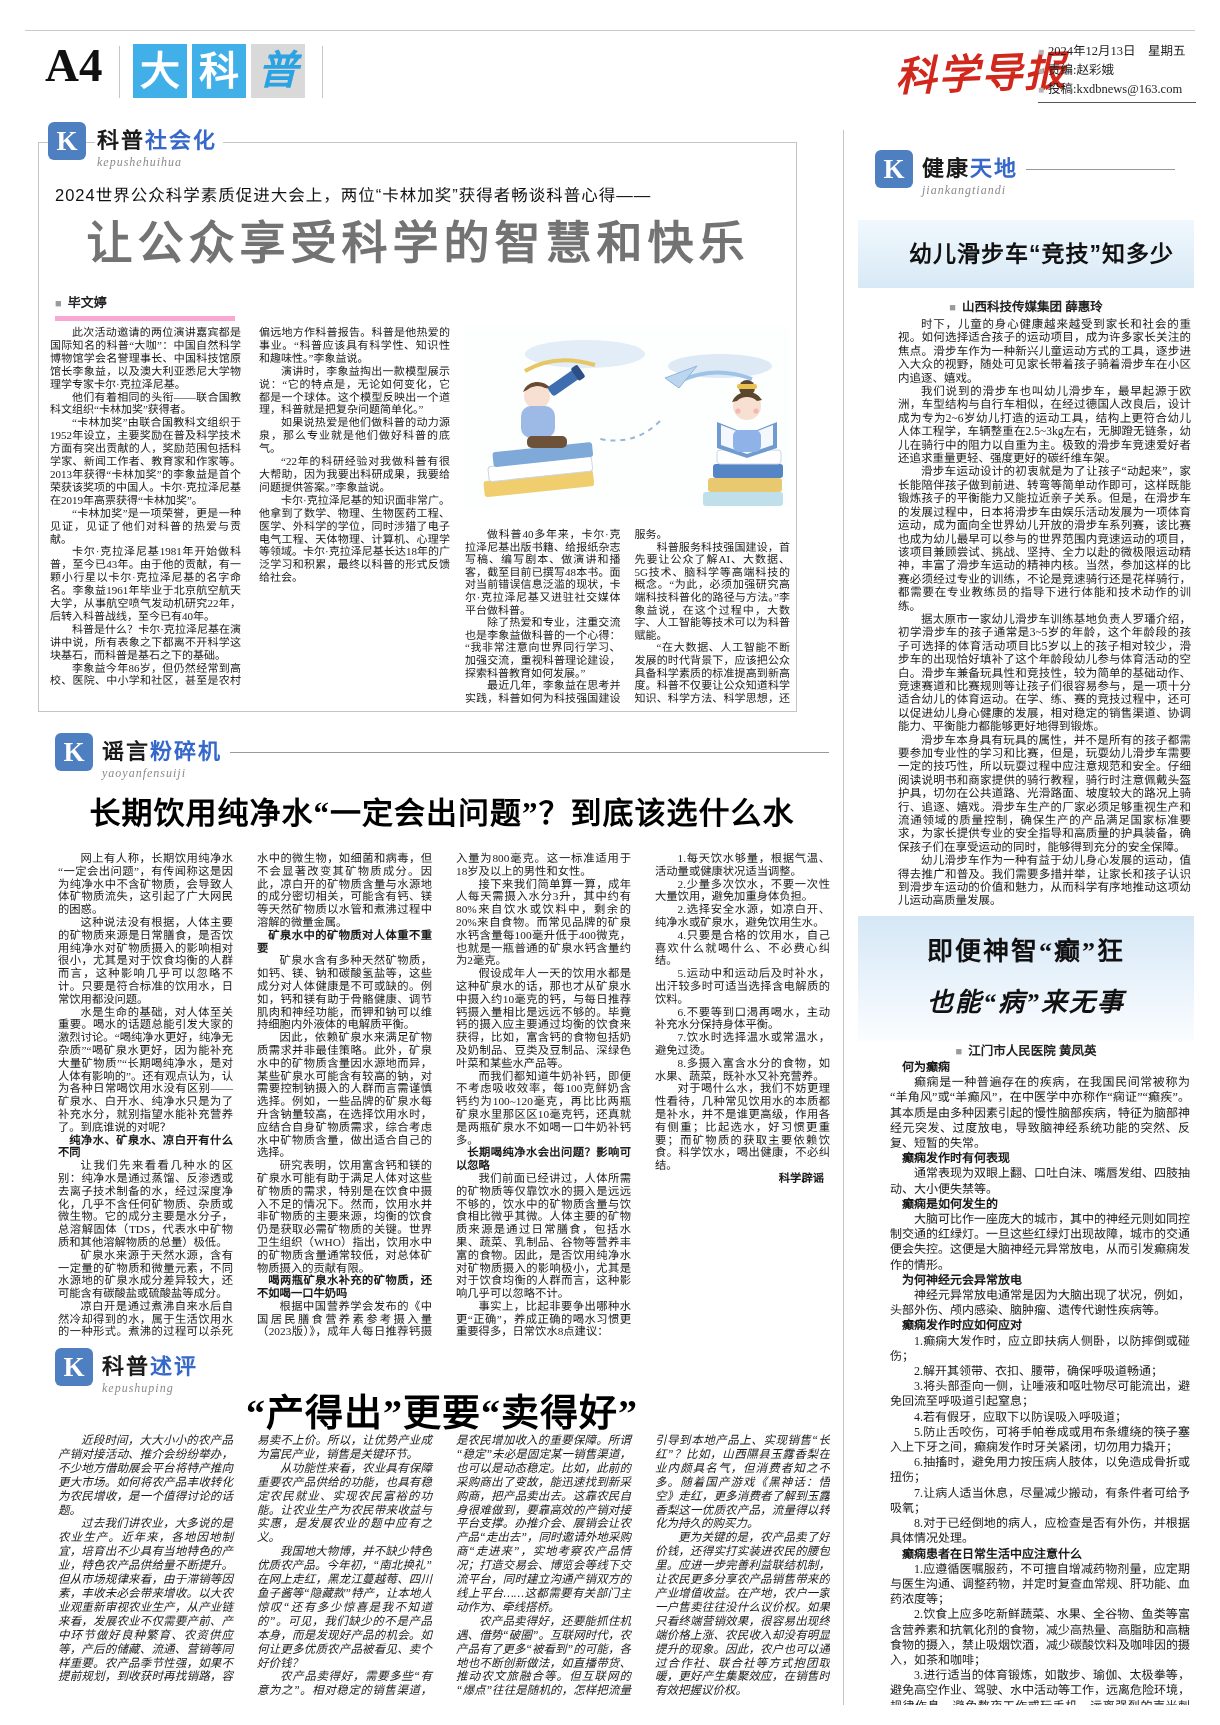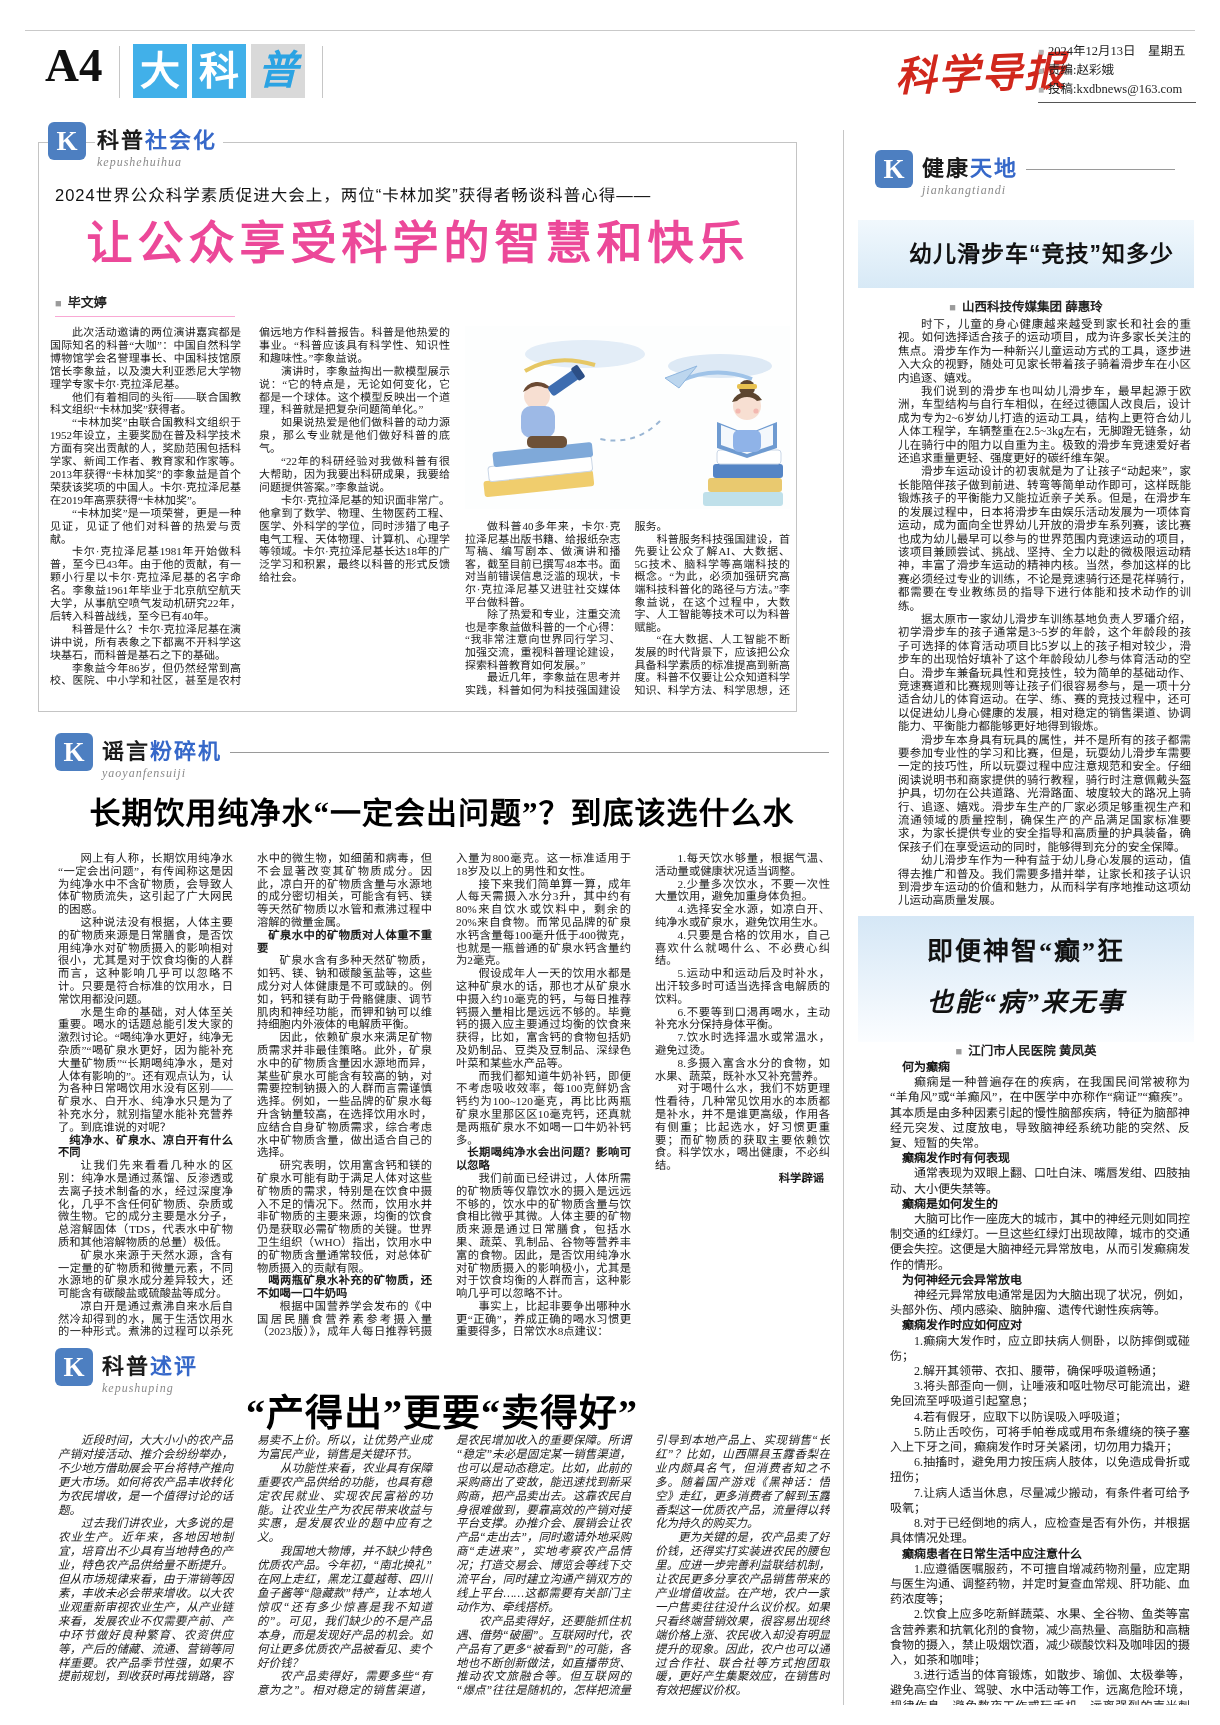--- a/index.html
+++ b/index.html
@@ -23,21 +23,21 @@
   .k-sq{width:38px;height:38px;border-radius:6px;background:#4d7fc1;color:#fff;text-align:center;
         line-height:38px;font-size:27px;font-weight:bold;font-family:"Liberation Serif","DejaVu Serif",serif;flex:0 0 auto;}
   .badge-title{margin-left:9px;}
   .badge-cn{font-size:22px;font-weight:bold;letter-spacing:2px;white-space:nowrap;}
   .badge-cn .blue{color:#3668c9;}
   .badge-pinyin{font-style:italic;color:#8a8a8a;font-size:12px;letter-spacing:1px;margin-top:1px;}
   .badge-rule{flex:1;border-top:1px solid #9a9a9a;margin-top:19px;margin-left:8px;}
   
   .kicker{font-family:"Liberation Sans","DejaVu Sans",sans-serif;font-size:16.5px;letter-spacing:1px;color:#111;}
   .headline-xl{font-family:"Liberation Sans","DejaVu Sans",sans-serif;font-weight:bold;font-size:46px;
-               letter-spacing:5px;color:#ec4899;text-align:center;white-space:nowrap;}
+               letter-spacing:5px;color:#737373;text-align:center;white-space:nowrap;}
   .headline-serif{font-weight:bold;font-size:30px;letter-spacing:1px;text-align:center;white-space:nowrap;color:#000;}
   .byline{font-size:13px;font-weight:bold;color:#222;}
   .byline .sq{color:#9a9a9a;font-size:11px;margin-right:6px;}
   .body-cols p{margin:0;text-align:justify;}
   .t-p{text-indent:2em;}
   .t-li{text-indent:2em;}
   .t-sub{font-weight:bold;text-indent:1em;}
   .t-sig{text-align:right !important;font-weight:bold;padding-right:6px;}
   .cols2{column-count:2;column-fill:auto;}
   .cols4{column-count:4;column-gap:24px;column-fill:auto;}
@@ -71,21 +71,21 @@
   <div class="abs" style="left:38px;top:142px;width:757px;height:568px;border:1px solid #c4c4c4;"></div>
   <div class="abs badge-row" style="left:48px;top:122px;width:740px;background:transparent;">
     <div class="k-sq">K</div>
     <div class="badge-title" style="background:#fff;padding:0 6px 2px 2px;">
       <div class="badge-cn"><span>科普</span><span class="blue">社会化</span></div>
       <div class="badge-pinyin">kepushehuihua</div>
     </div>
   </div>
   <div class="abs kicker" style="left:55px;top:182px;">2024世界公众科学素质促进大会上，两位“卡林加奖”获得者畅谈科普心得——</div>
   <div class="abs headline-xl" style="left:48px;top:206px;width:740px;">让公众享受科学的智慧和快乐</div>
-  <div class="abs byline" style="left:55px;top:292px;width:180px;border-bottom:1px solid #f9a8d4;padding-bottom:5px;">
+  <div class="abs byline" style="left:55px;top:292px;width:180px;border-bottom:5px solid #f9a8d4;padding-bottom:5px;">
     <span class="sq">■</span><span>毕文婷</span>
   </div>
   <div class="abs" style="left:50px;top:326px;width:740px;height:372px;display:flex;">
     <div class="cols2 body-cols" style="width:400px;height:372px;font-size:11px;line-height:12.9px;column-gap:18px;overflow:hidden;">
         <p class="t-p">此次活动邀请的两位演讲嘉宾都是国际知名的科普“大咖”：中国自然科学博物馆学会名誉理事长、中国科技馆原馆长李象益，以及澳大利亚悉尼大学物理学专家卡尔·克拉泽尼基。</p>
         <p class="t-p">他们有着相同的头衔——联合国教科文组织“卡林加奖”获得者。</p>
         <p class="t-p">“卡林加奖”由联合国教科文组织于1952年设立，主要奖励在普及科学技术方面有突出贡献的人，奖励范围包括科学家、新闻工作者、教育家和作家等。2013年获得“卡林加奖”的李象益是首个荣获该奖项的中国人。卡尔·克拉泽尼基在2019年高票获得“卡林加奖”。</p>
         <p class="t-p">“卡林加奖”是一项荣誉，更是一种见证，见证了他们对科普的热爱与贡献。</p>
         <p class="t-p">卡尔·克拉泽尼基1981年开始做科普，至今已43年。由于他的贡献，有一颗小行星以卡尔·克拉泽尼基的名字命名。李象益1961年毕业于北京航空航天大学，从事航空喷气发动机研究22年，后转入科普战线，至今已有40年。</p>
         <p class="t-p">科普是什么？卡尔·克拉泽尼基在演讲中说，所有表象之下都离不开科学这块基石，而科普是基石之下的基础。</p>
@@ -129,21 +129,21 @@
         <circle cx="282" cy="80" r="14" fill="#f7dfd2"></circle>
         <circle cx="282" cy="62" r="8" fill="#5d4630"></circle>
         <path d="M267 76 a16 14 0 0 1 30 -2 l-5 1 a13 11 0 0 0 -20 0 z" fill="#5d4630"></path>
         <rect x="272" y="58" width="20" height="5" rx="2" fill="#e8c14f"></rect>
         <circle cx="273" cy="85" r="2.6" fill="#f3b8b0"></circle>
         <circle cx="291" cy="85" r="2.6" fill="#f3b8b0"></circle>
         <path d="M252 96 L282 108 L312 96 L312 122 L282 132 L252 122 Z" fill="#6f9bd1"></path>
         <path d="M256 99 L282 109 L308 99 L308 119 L282 128 L256 119 Z" fill="#f4f8fc"></path>
         <rect x="268" y="104" width="28" height="22" rx="6" fill="#8fb3e8"></rect>
       </svg>
-      <div class="cols2 body-cols" style="margin-top:7px;width:325px;height:180px;font-size:11px;line-height:12.6px;column-gap:14px;overflow:hidden;">
+      <div class="cols2 body-cols" style="margin-top:15px;width:325px;height:180px;font-size:11px;line-height:12.6px;column-gap:14px;overflow:hidden;">
           <p class="t-p">做科普40多年来，卡尔·克拉泽尼基出版书籍、给报纸杂志写稿、编写剧本、做演讲和播客，截至目前已撰写48本书。面对当前错误信息泛滥的现状，卡尔·克拉泽尼基又进驻社交媒体平台做科普。</p>
           <p class="t-p">除了热爱和专业，注重交流也是李象益做科普的一个心得：“我非常注意向世界同行学习、加强交流，重视科普理论建设，探索科普教育如何发展。”</p>
           <p class="t-p">最近几年，李象益在思考并实践，科普如何为科技强国建设服务。</p>
           <p class="t-p">科普服务科技强国建设，首先要让公众了解AI、大数据、5G技术、脑科学等高端科技的概念。“为此，必须加强研究高端科技科普化的路径与方法。”李象益说，在这个过程中，大数字、人工智能等技术可以为科普赋能。</p>
           <p class="t-p">“在大数据、人工智能不断发展的时代背景下，应该把公众具备科学素质的标准提高到新高度。科普不仅要让公众知道科学知识、科学方法、科学思想，还要培养公众的科学精神。这是当今科普工作者的一个重要任务。”李象益说，“我将为热爱的科普事业继续探索，深耕中国科普事业，不断提高科学素质，享受科学的智慧与快乐！”</p>
         </div>
     </div>
   </div>
 
   <div class="abs badge-row" style="left:875px;top:150px;width:300px;">
@@ -193,21 +193,21 @@
       <p class="t-sub">喝两瓶矿泉水补充的矿物质，还不如喝一口牛奶吗</p>
       <p class="t-p">根据中国营养学会发布的《中国居民膳食营养素参考摄入量（2023版）》，成年人每日推荐钙摄入量为800毫克。这一标准适用于18岁及以上的男性和女性。</p>
       <p class="t-p">接下来我们简单算一算，成年人每天需摄入水分3升，其中约有80%来自饮水或饮料中，剩余的20%来自食物。而常见品牌的矿泉水钙含量每100毫升低于400微克，也就是一瓶普通的矿泉水钙含量约为2毫克。</p>
       <p class="t-p">假设成年人一天的饮用水都是这种矿泉水的话，那也才从矿泉水中摄入约10毫克的钙，与每日推荐钙摄入量相比是远远不够的。毕竟钙的摄入应主要通过均衡的饮食来获得，比如，富含钙的食物包括奶及奶制品、豆类及豆制品、深绿色叶菜和某些水产品等。</p>
       <p class="t-p">而我们都知道牛奶补钙，即便不考虑吸收效率，每100克鲜奶含钙约为100~120毫克，再比比两瓶矿泉水里那区区10毫克钙，还真就是两瓶矿泉水不如喝一口牛奶补钙多。</p>
       <p class="t-sub">长期喝纯净水会出问题？影响可以忽略</p>
       <p class="t-p">我们前面已经讲过，人体所需的矿物质等仅靠饮水的摄入是远远不够的，饮水中的矿物质含量与饮食相比微乎其微。人体主要的矿物质来源是通过日常膳食，包括水果、蔬菜、乳制品、谷物等营养丰富的食物。因此，是否饮用纯净水对矿物质摄入的影响极小，尤其是对于饮食均衡的人群而言，这种影响几乎可以忽略不计。</p>
       <p class="t-p">事实上，比起非要争出哪种水更“正确”，养成正确的喝水习惯更重要得多，日常饮水8点建议：</p>
       <p class="t-li">1.每天饮水够量，根据气温、活动量或健康状况适当调整。</p>
       <p class="t-li">2.少量多次饮水，不要一次性大量饮用，避免加重身体负担。</p>
-      <p class="t-li">4.选择安全水源，如凉白开、纯净水或矿泉水，避免饮用生水。</p>
+      <p class="t-li">2.选择安全水源，如凉白开、纯净水或矿泉水，避免饮用生水。</p>
       <p class="t-li">4.只要是合格的饮用水，自己喜欢什么就喝什么、不必费心纠结。</p>
       <p class="t-li">5.运动中和运动后及时补水，出汗较多时可适当选择含电解质的饮料。</p>
       <p class="t-li">6.不要等到口渴再喝水，主动补充水分保持身体平衡。</p>
       <p class="t-li">7.饮水时选择温水或常温水，避免过烫。</p>
       <p class="t-li">8.多摄入富含水分的食物，如水果、蔬菜，既补水又补充营养。</p>
       <p class="t-p">对于喝什么水，我们不妨更理性看待，几种常见饮用水的本质都是补水，并不是谁更高级，作用各有侧重；比起选水，好习惯更重要；而矿物质的获取主要依赖饮食。科学饮水，喝出健康，不必纠结。</p>
       <p class="t-sig">科学辟谣</p>
     </div>
 
   <div class="abs headline-box fade" style="left:858px;top:916px;width:336px;height:112px;padding-top:14px;">

